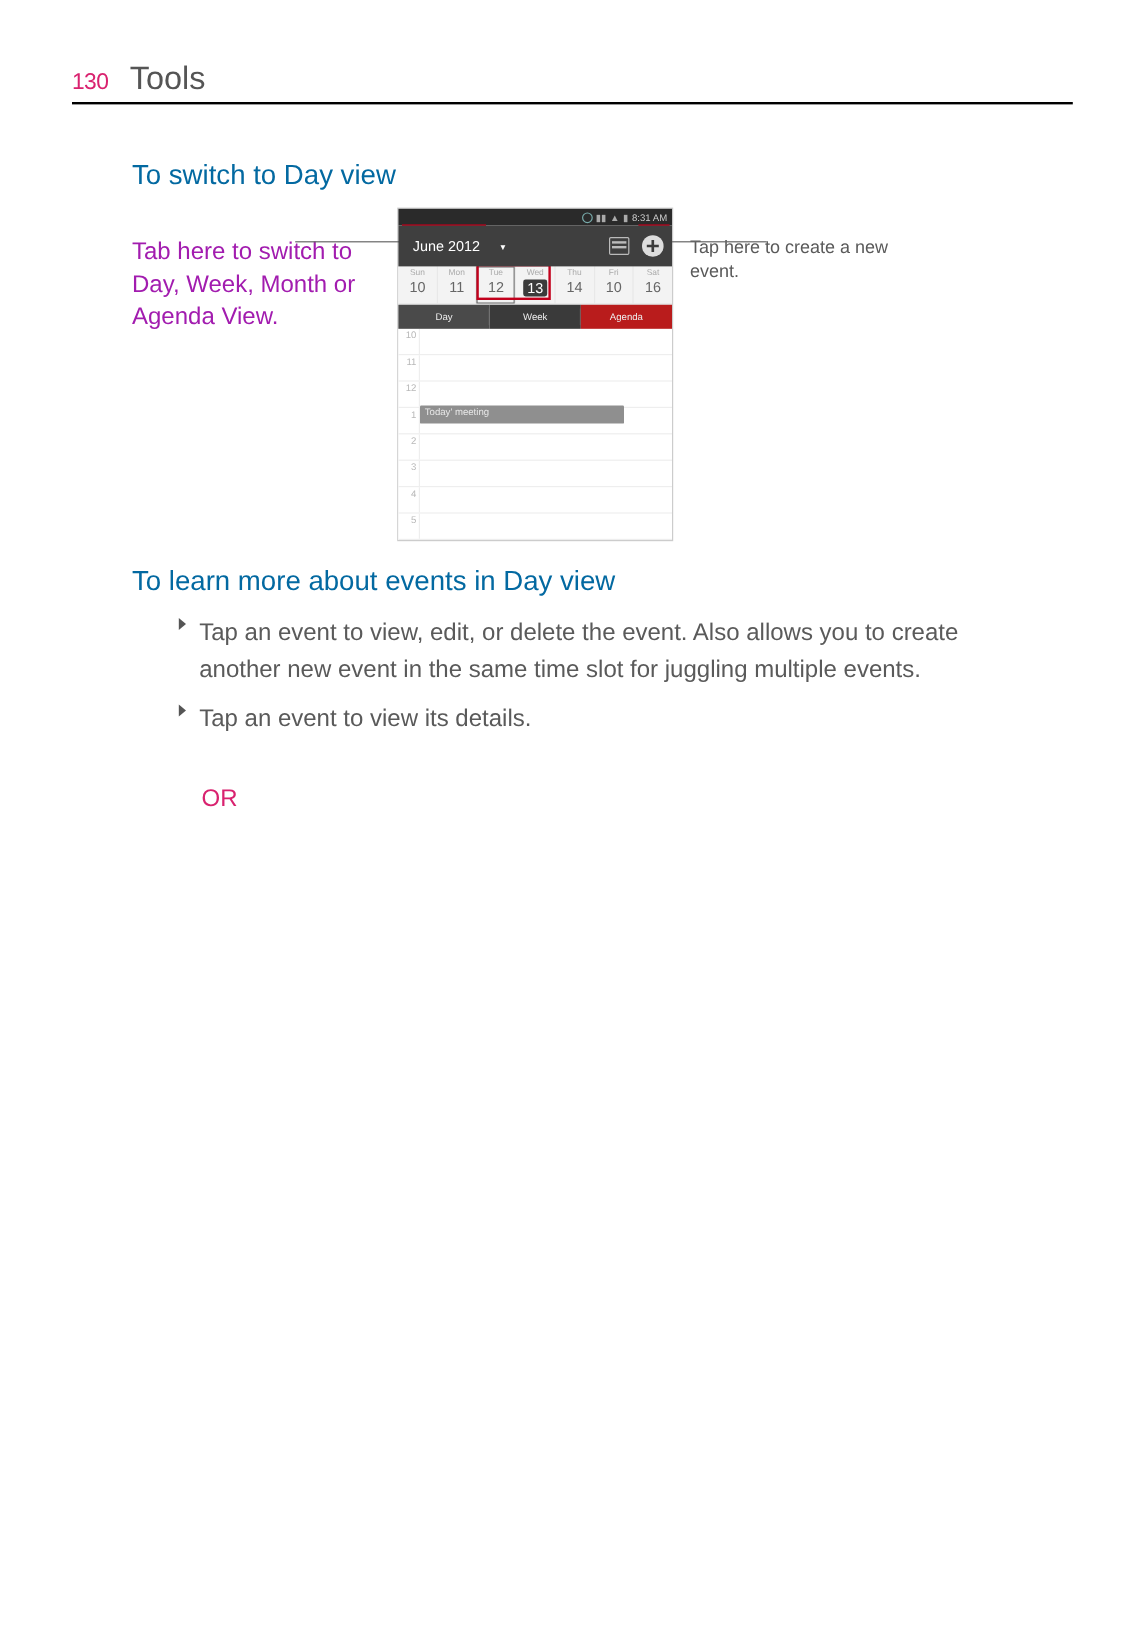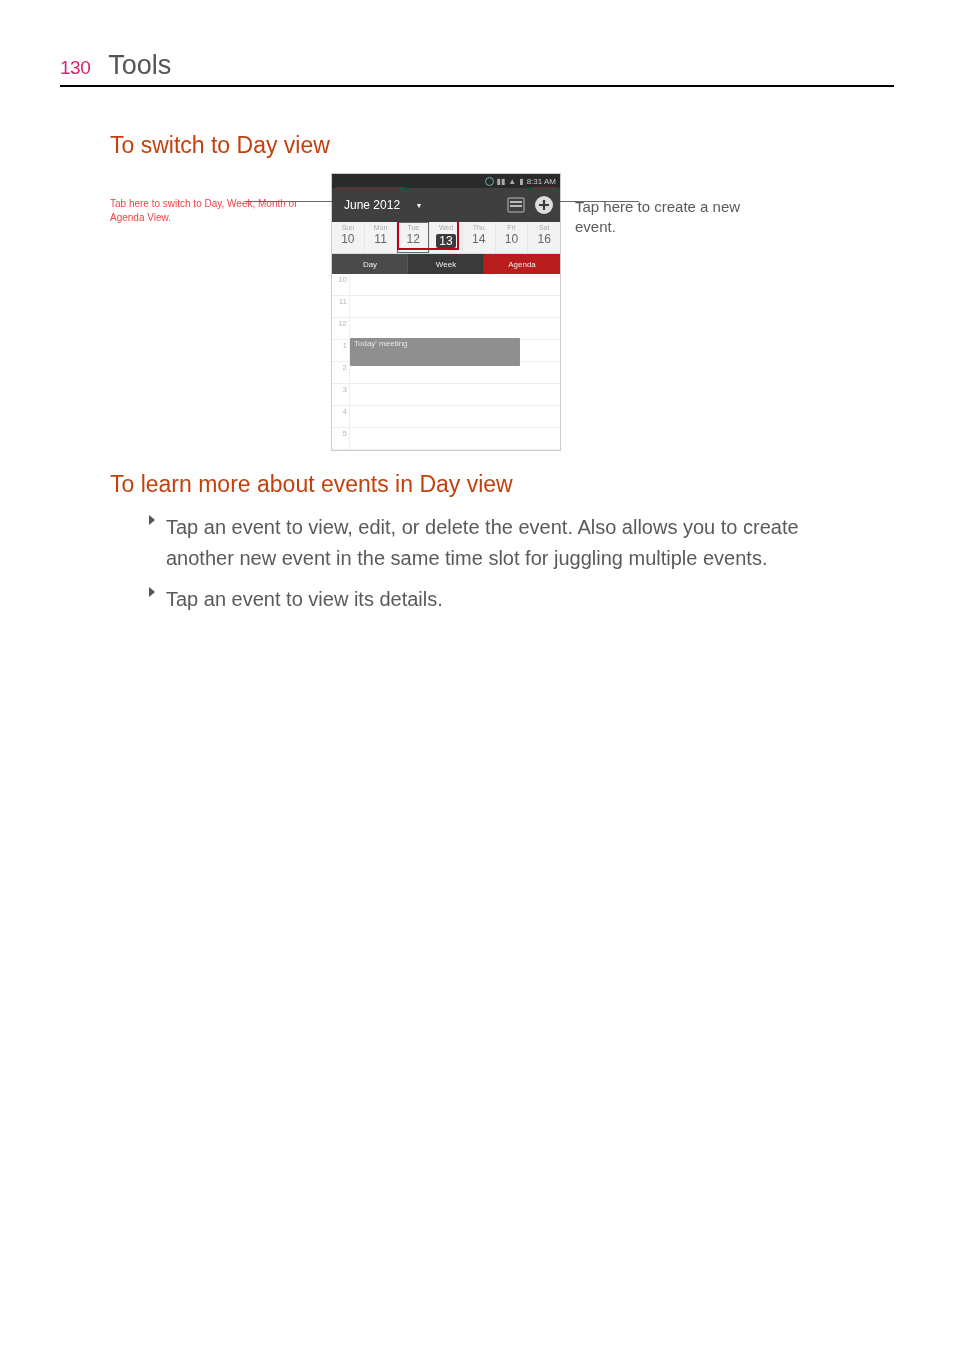--- a/index.html
+++ b/index.html
@@ -25,21 +25,21 @@
       font-size: 19px;
       font-weight: 500;
       letter-spacing: -0.5px;
     }
     .chapter-title {
       color: #555;
       font-size: 27px;
       font-weight: 400;
     }
     .section-heading {
-      color: #c2410c;
+      color: #0369a1;
       font-size: 23px;
       font-weight: 400;
       margin-left: 50px;
       margin-bottom: 14px;
     }
     .bullet-row {
       display: flex;
       align-items: flex-start;
       margin-left: 88px;
       margin-right: 30px;
@@ -75,23 +75,23 @@
     
     .figure-row {
       display: flex;
       align-items: flex-start;
       margin-left: 50px;
       margin-top: 10px;
       margin-bottom: 20px;
     }
     .callout-left {
       width: 215px;
-      font-size: 10px;
+      font-size: 20px;
       line-height: 1.35;
-      color: #ef4444;
+      color: #a21caf;
       padding-top: 24px;
       text-align: left;
     }
     .phone-wrap {
       position: relative;
       width: 230px;
       margin: 0 6px;
     }
     .callout-right {
       width: 210px;
@@ -222,21 +222,21 @@
       border-right: 1px solid #eee;
     }
     .hour-body {
       flex: 1;
       position: relative;
     }
     .event-block {
       position: absolute;
       left: 0; right: 40px;
       top: -2px;
-      height: 28px;
+      height: 15px;
       background: #8f8f8f;
       color: #e8e8e8;
       font-size: 8px;
       padding: 1px 4px;
       border-radius: 1px;
       overflow: hidden;
     }
 
     
     .connector-left {
@@ -412,13 +412,14 @@
           <path d="M1 1 L7 6 L1 11 Z" fill="#555"></path>
         </svg>
       </span>
     <span class="bullet-text">Tap an event to view its details.</span>
   </div>
 </div>
 
 <div class="spacer-md"></div>
 
 <div>
+  <div class="or-label">OR</div>
 </div>
 
 </body></html>

